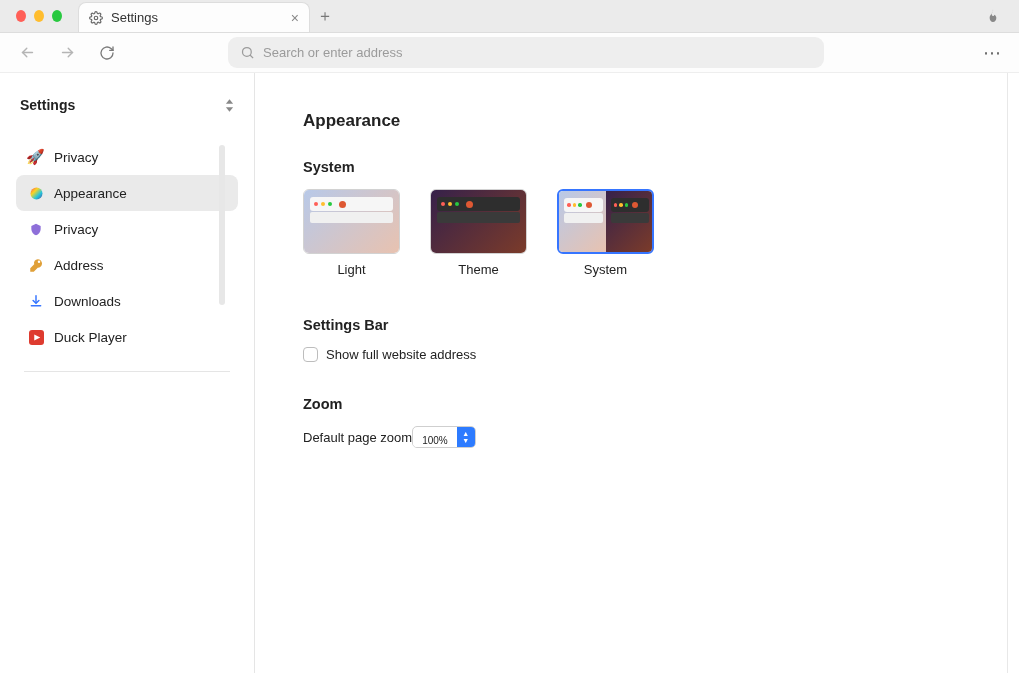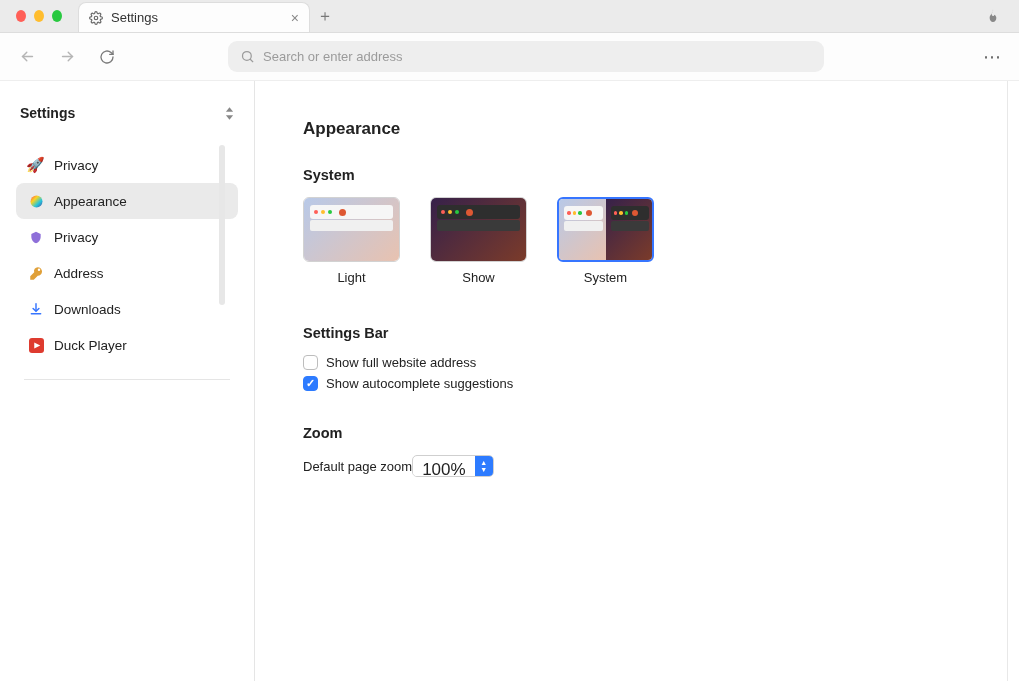--- a/index.html
+++ b/index.html
@@ -63,21 +63,21 @@
     .flame-icon {
       margin-left:auto;
       padding-right:18px;
       display:flex;
       align-items:center;
       color:#888;
     }
 
     
     .toolbar {
-      height:48px;
+      height:40px;
       display:flex;
       align-items:center;
       background:#fdfdfd;
       padding:0 12px;
       gap:10px;
       border-bottom:1px solid #eee;
     }
     .nav-arrow {
       width:30px;
       height:30px;
@@ -234,21 +234,21 @@
 
     .zoom-row { margin-top:10px; display:flex; align-items:center; gap:0; font-size:13px; }
     .zoom-select {
       display:flex;
       align-items:stretch;
       border:1px solid #cfcfcf;
       border-radius:5px;
       overflow:hidden;
       height:22px;
     }
-    .zoom-select .val { padding:3px 9px; font-size:17px; background:#fff; display:flex; align-items:center;margin-top:7px; }
+    .zoom-select .val { padding:3px 9px; font-size:10px; background:#fff; display:flex; align-items:center;margin-top:7px; }
     .zoom-select .caret {
       width:18px;
       background:#2d7bff;
       color:#fff;
       display:flex;
       flex-direction:column;
       align-items:center;
       justify-content:center;
       font-size:7px;
       line-height:7px;
@@ -412,21 +412,21 @@
           <div class="theme-thumb thumb-dark">
             <div class="sky"></div>
             <div class="bar">
                 <div class="d d1"></div>
                 <div class="d d2"></div>
                 <div class="d d3"></div>
                 <div class="duck"></div>
               </div>
             <div class="strip"></div>
           </div>
-          <div class="theme-label">Show</div>
+          <div class="theme-label">Theme</div>
         </div>
         <div class="theme-option">
           <div class="theme-thumb thumb-system selected">
             <div class="half light">
               <div class="sky"></div>
               <div class="bar">
                   <div class="d d1"></div>
                   <div class="d d2"></div>
                   <div class="d d3"></div>
                   <div class="duck"></div>
@@ -448,24 +448,20 @@
         </div>
       </div>
     </div>
 
     <div class="sect">
       <div class="section-h">Settings Bar</div>
       <div class="check-row">
         <span class="fakecheck"></span>
         <span>Show full website address</span>
       </div>
-      <div class="check-row">
-        <span class="fakecheck checked"></span>
-        <span>Show autocomplete suggestions</span>
-      </div>
     </div>
 
     <div class="sect" style="margin-top:34px">
       <div class="section-h">Zoom</div>
       <div class="zoom-row">
         <span>Default page zoom</span>
         <div class="zoom-select">
           <span class="val">100%</span>
           <span class="caret">
             <span>▲</span>

